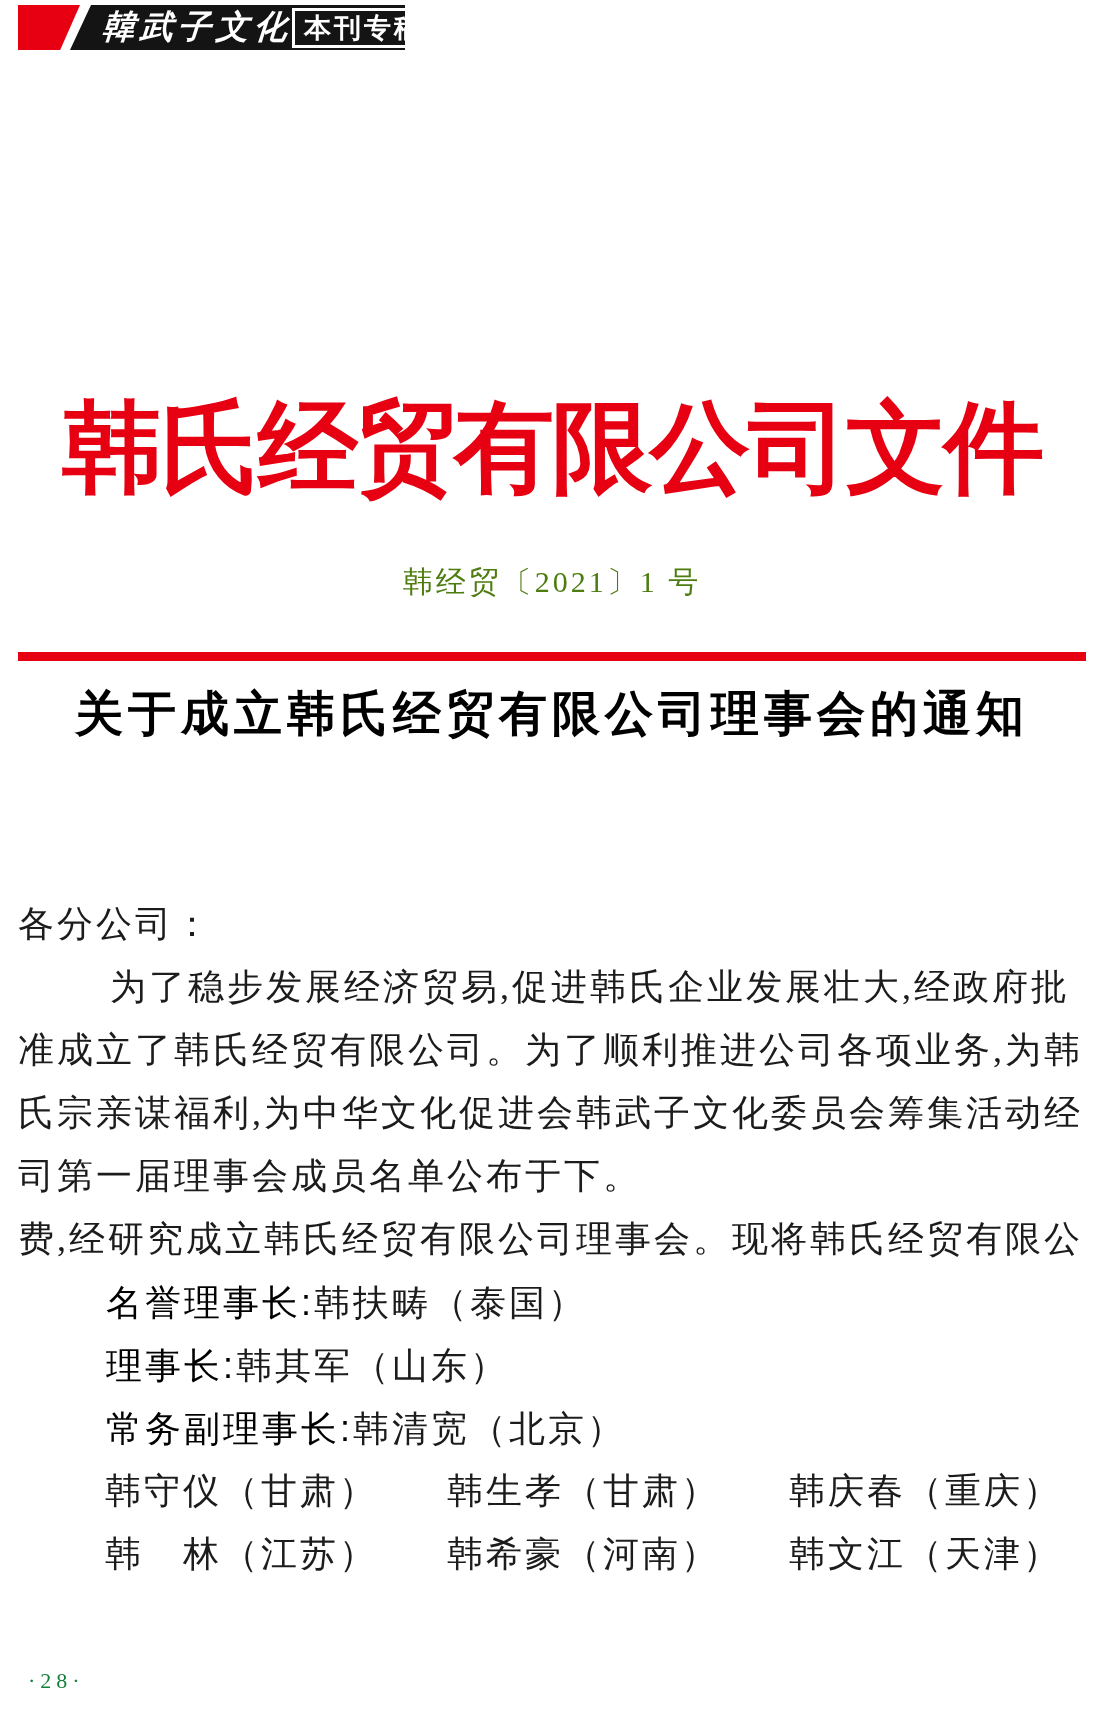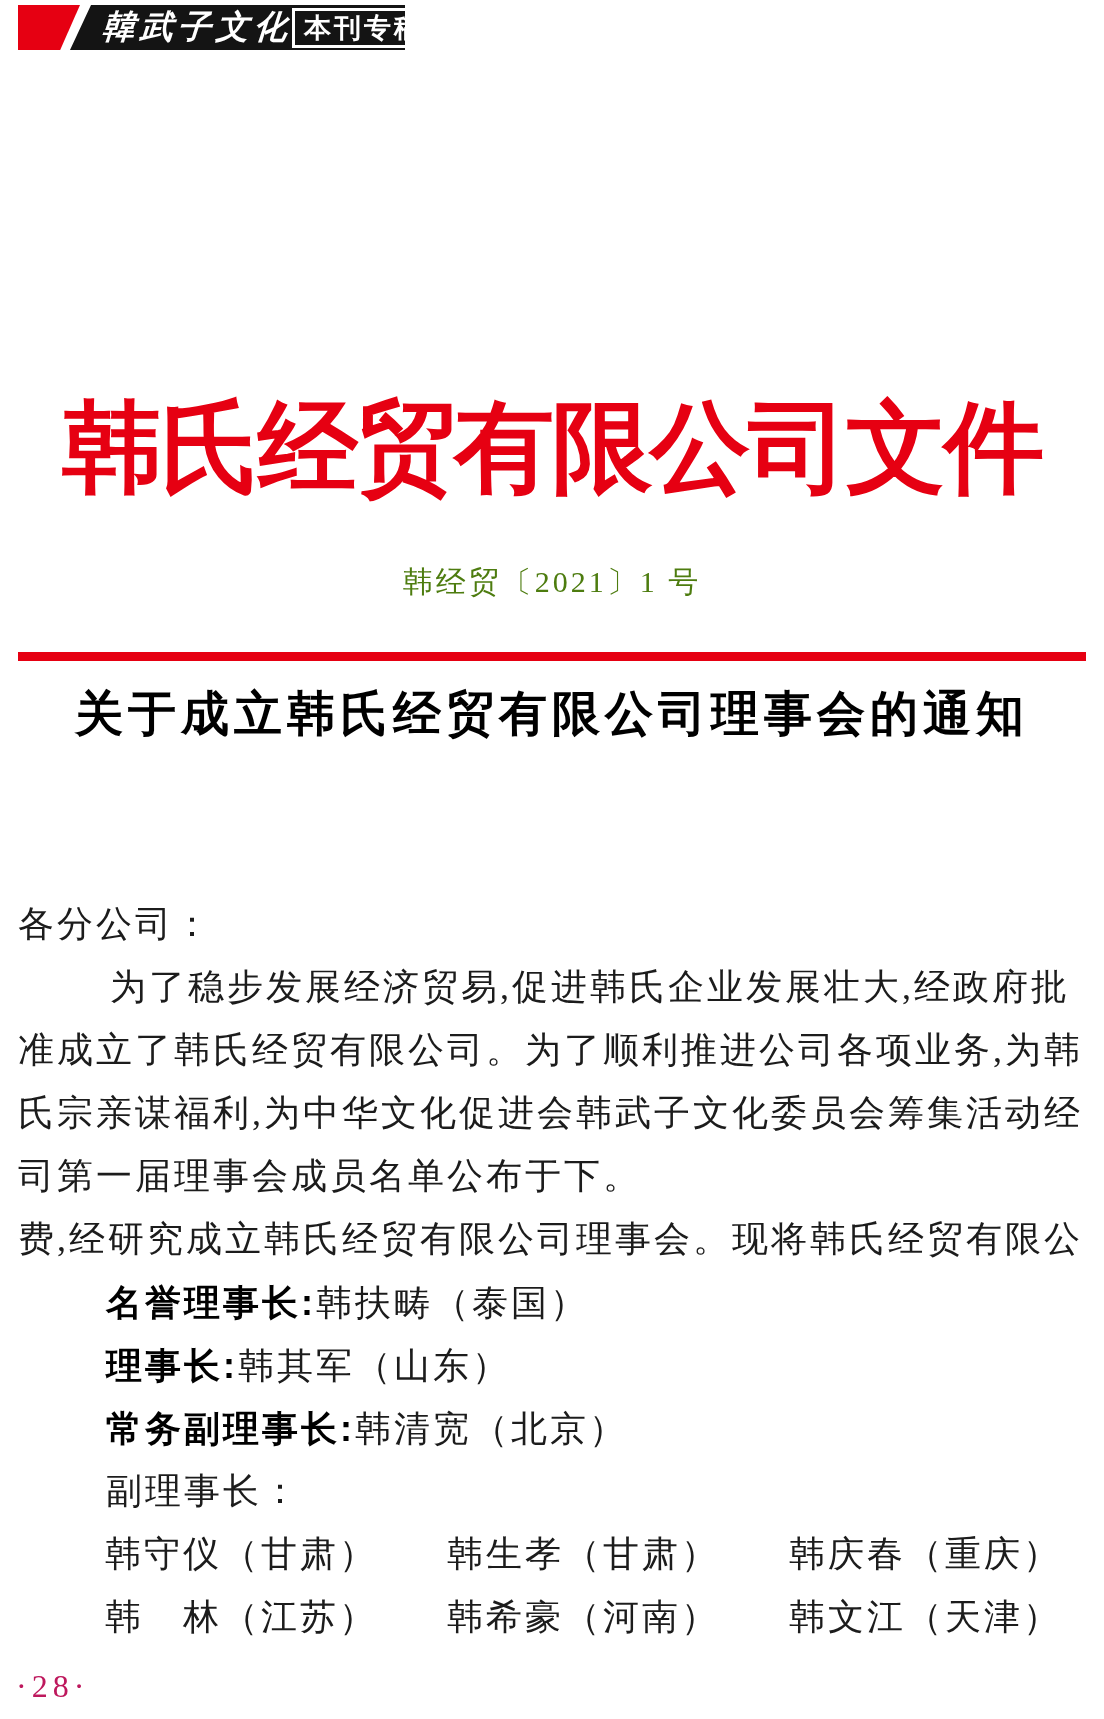--- a/index.html
+++ b/index.html
@@ -52,32 +52,32 @@
   }
   
   .body-block{
     position:absolute;top:893px;left:18px;right:18px;
     color:var(--ink);font-size:36px;letter-spacing:3px;
   }
   .line{line-height:63px;height:63px;white-space:nowrap;}
   .indent{padding-left:92px;}
   .officer{padding-left:88px;}
   .officer .lbl{
-    font-family:"Liberation Sans","DejaVu Sans",sans-serif;font-weight:700;color:#000;
+    font-family:"Liberation Sans","DejaVu Sans",sans-serif;font-weight:400;color:#000;
   }
   .officer.plain .lbl{
     font-family:"Liberation Serif","DejaVu Serif",serif;font-weight:normal;color:var(--ink);
   }
   .cols{display:flex;padding-left:87px;}
   .col{width:342px;white-space:nowrap;}
   .col:last-child{width:auto;}
   
   .page-no{
-    position:absolute;left:16px;top:1668px;color:#be185d;
-    font-size:32px;letter-spacing:5px;
+    position:absolute;left:28px;top:1668px;color:#15803d;
+    font-size:22px;letter-spacing:5px;
   }
 </style>
 </head>
 <body>
 
 <div class="hdr-red"></div>
 <div class="hdr-black">
   <span class="brand">韓武子文化</span>
   <span class="badge">本刊专稿</span>
 </div>
@@ -98,23 +98,20 @@
 
   <div class="line officer">
     <span class="lbl">名誉理事长:</span><span class="val">韩扶畴（泰国）</span>
   </div>
   <div class="line officer">
     <span class="lbl">理事长:</span><span class="val">韩其军（山东）</span>
   </div>
   <div class="line officer">
     <span class="lbl">常务副理事长:</span><span class="val">韩清宽（北京）</span>
   </div>
-  <div class="line officer plain">
-    <span class="lbl">副理事长：</span><span class="val"></span>
-  </div>
 
   <div class="line cols">
     <span class="col">韩守仪（甘肃）</span>
     <span class="col">韩生孝（甘肃）</span>
     <span class="col">韩庆春（重庆）</span>
   </div>
   <div class="line cols">
     <span class="col">韩　林（江苏）</span>
     <span class="col">韩希豪（河南）</span>
     <span class="col">韩文江（天津）</span>

